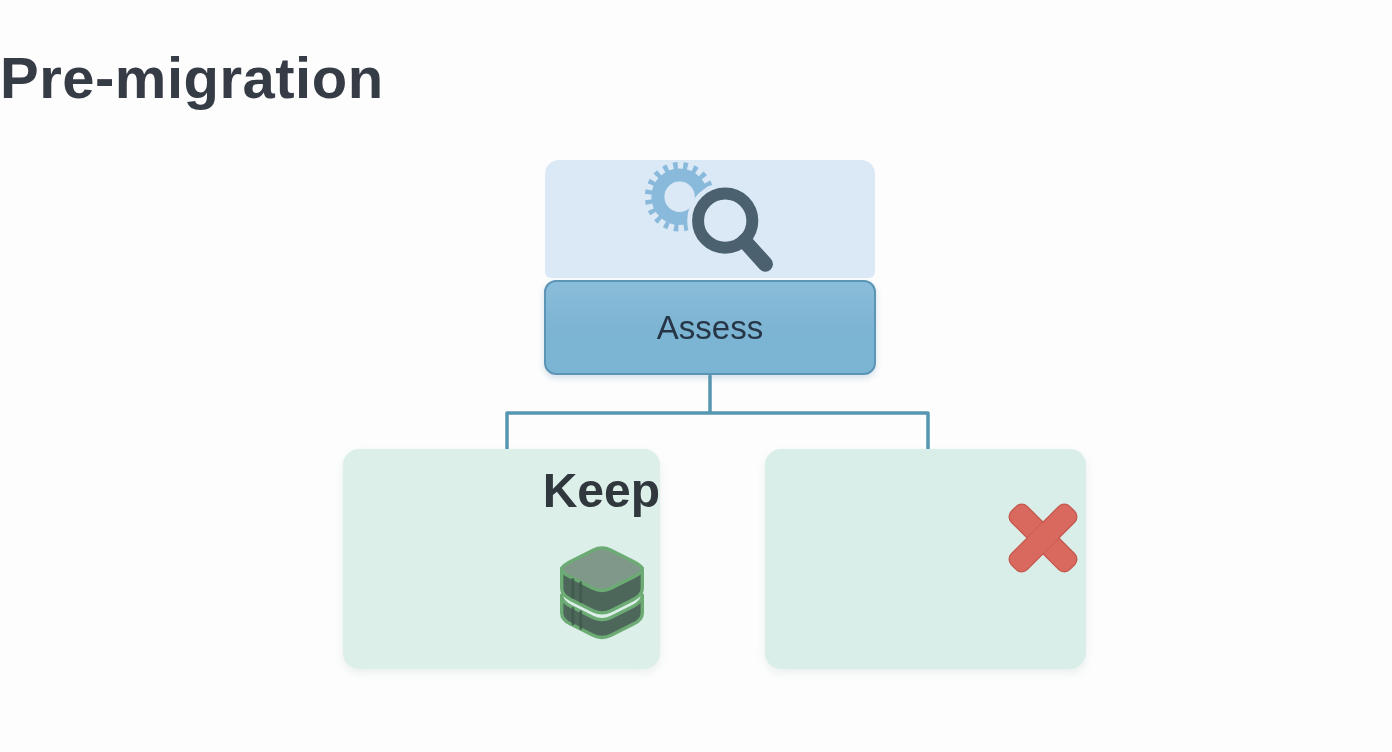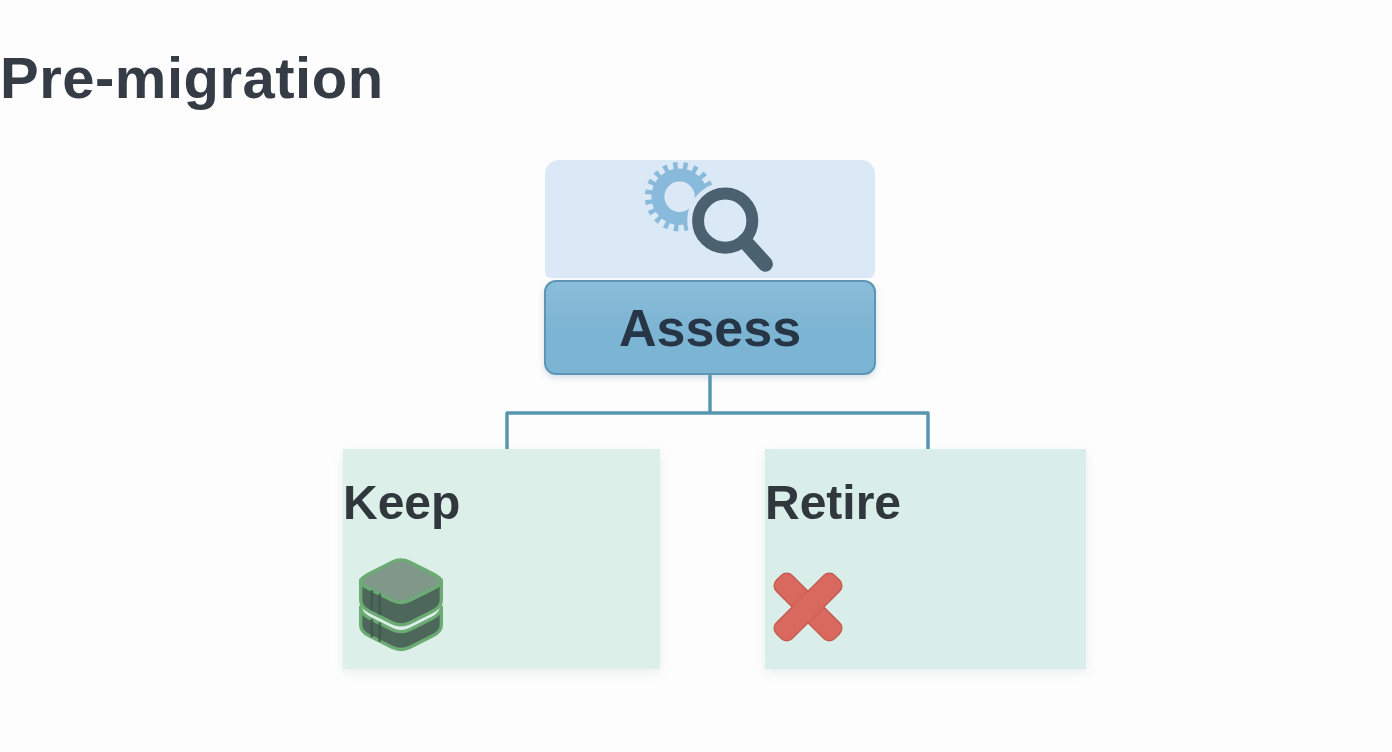--- a/index.html
+++ b/index.html
@@ -27,33 +27,33 @@
   .assess-label-box{
     position:absolute;left:544px;top:280px;width:332px;height:95px;
     background:linear-gradient(180deg, #8abdd9 0%, var(--assess_label_bg,#7cb4d3) 55%);
     border:2.5px solid var(--assess_label_border,#5d95b7);
     border-radius:12px;
     box-shadow:0 3px 6px rgba(90,140,170,0.25);
     display:flex;align-items:center;justify-content:center;
     box-sizing:border-box;
   }
   .assess-label{
-    font-size:52px;font-weight:700;color:var(--assess_text,#263646);
+    font-size:33px;font-weight:400;color:var(--assess_text,#263646);
   }
 
   
   .connector-svg{position:absolute;left:0;top:0;pointer-events:none;}
 
   
   .child-box{
     position:absolute;top:449px;height:220px;
-    border-radius:0;
+    border-radius:16px;
     box-shadow:0 4px 10px rgba(150,180,170,0.18);
-    display:flex;flex-direction:column;align-items:flex-start;
-    box-sizing:border-box;padding-top:26px;
+    display:flex;flex-direction:column;align-items:flex-end;
+    box-sizing:border-box;padding-top:14px;
   }
   .child-box.keep{left:343px;width:317px;background:var(--keep_box_bg,#dcefe8);}
   .child-box.retire{left:765px;width:321px;background:var(--retire_box_bg,#daeee9);}
   .child-label{
     font-size:48px;font-weight:600;color:var(--child_text,#30373d);
     line-height:1.18;
   }
   .icon-slot{
     margin-top:16px;height:118px;display:flex;align-items:center;justify-content:center;
   }
@@ -101,21 +101,20 @@
         <path d="M14 26 L14 44 Q14 50 22 54 L42 64 Q50 68 58 64 L78 54 Q86 50 86 44 L86 26 Z" style="fill:var(--database_side_color,#4d685b);stroke:var(--database_outline_color,#6dab75)" stroke-width="3" stroke-linejoin="round"></path>
 
         <path d="M22 20 Q14 24 14 27 Q14 30 22 34 L42 44 Q50 48 58 44 L78 34 Q86 30 86 27 Q86 24 78 20 L58 10 Q50 6 42 10 Z" style="fill:var(--database_top_color,#80988a);stroke:var(--database_outline_color,#6dab75)" stroke-width="3" stroke-linejoin="round"></path>
 
         <path d="M24 36 L24 52 M31 39 L31 56 M24 62 L24 76 M31 65 L31 80" fill="none" stroke="#3f584c" stroke-width="2.5" stroke-linecap="round" opacity="0.8"></path>
       </svg>
     </div>
   </div>
 
   <div class="child-box retire">
-    <span class="child-label">Retire</span>
     <div class="icon-slot">
       <svg width="86" height="86" viewBox="0 0 100 100">
         <g transform="rotate(45 50 50)">
           <rect x="2" y="37" width="96" height="26" rx="9" style="fill:var(--cross_icon_color,#d9695e)" stroke="#c4584e" stroke-width="1.5"></rect>
           <rect x="37" y="2" width="26" height="96" rx="9" style="fill:var(--cross_icon_color,#d9695e)" stroke="#c4584e" stroke-width="1.5"></rect>
           <rect x="37" y="37" width="26" height="26" style="fill:var(--cross_icon_color,#d9695e)" stroke="none"></rect>
         </g>
       </svg>
     </div>
   </div>

